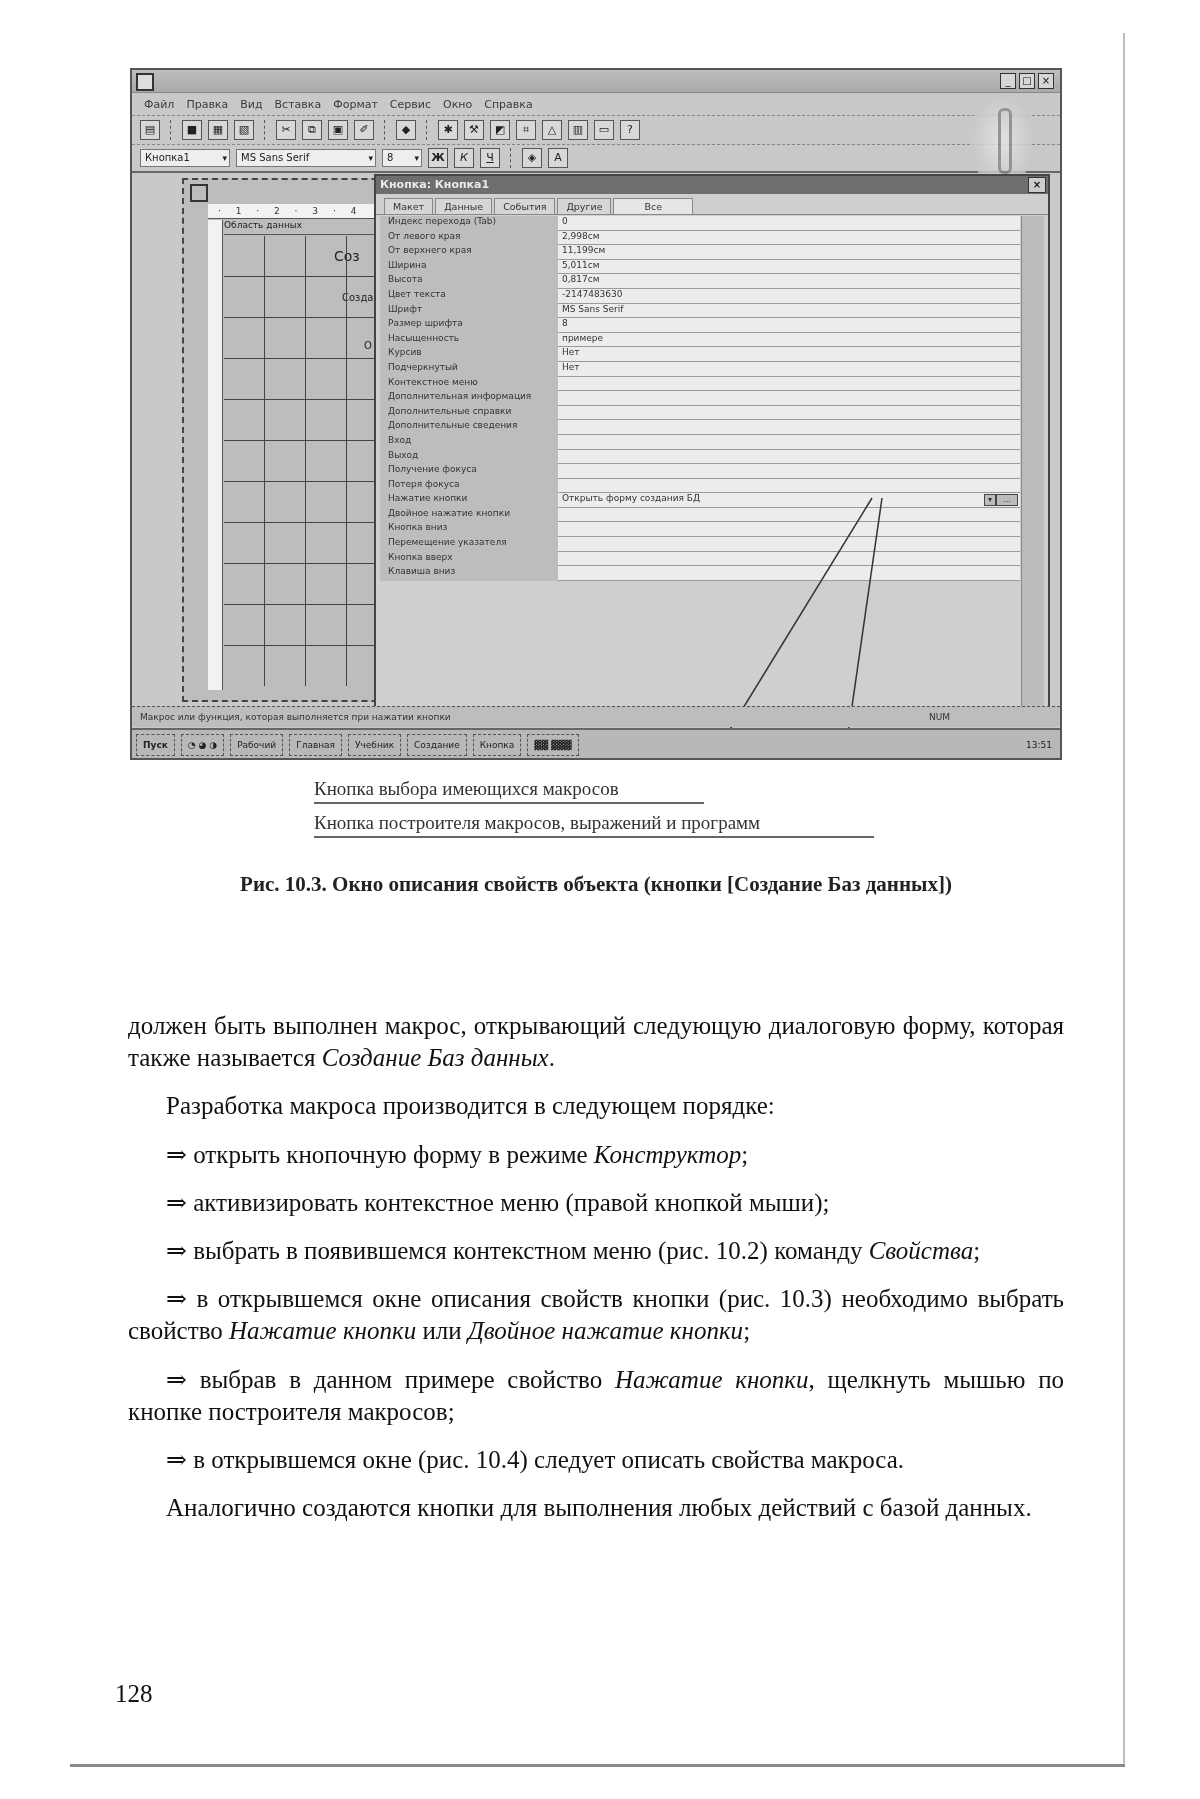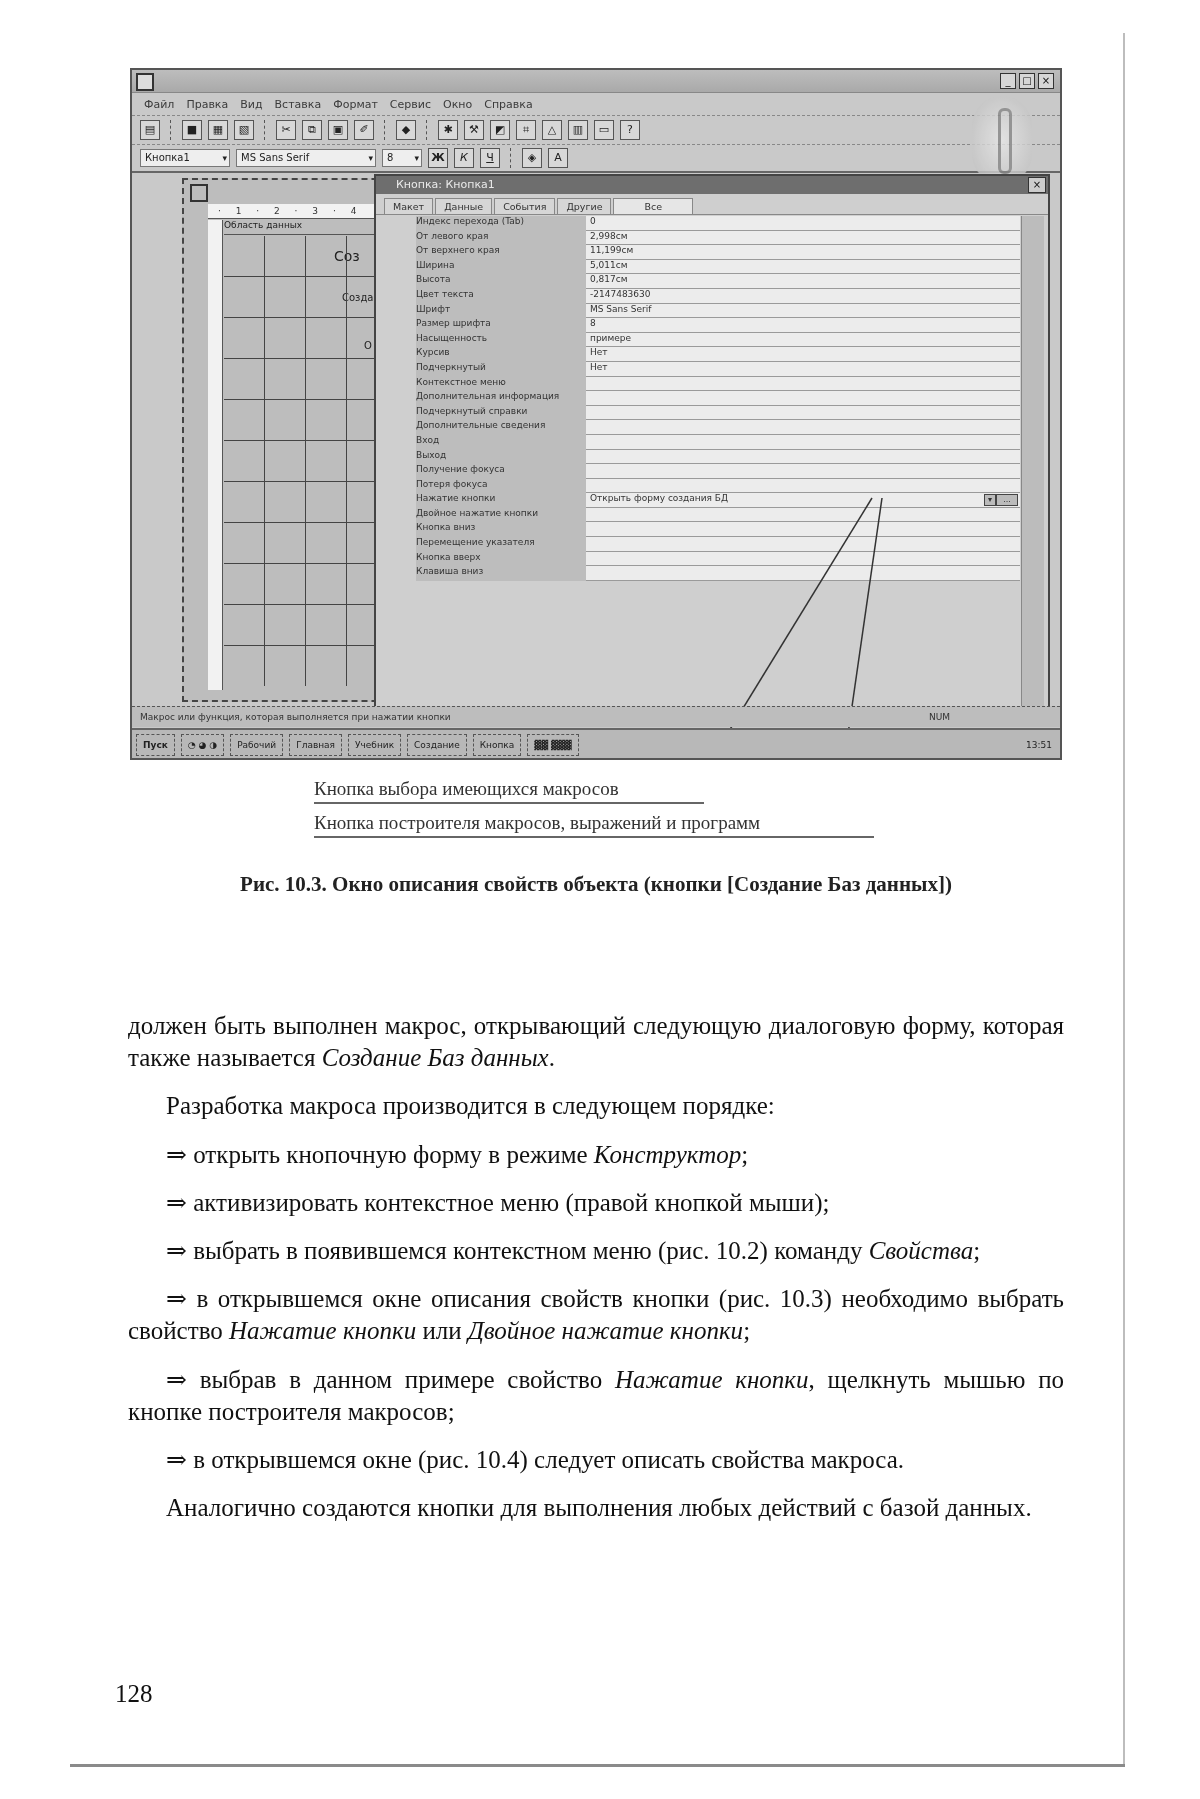--- a/index.html
+++ b/index.html
@@ -30,28 +30,28 @@
   .ruler-h{position:absolute;left:24px;top:24px;width:690px;height:14px;background:#f2f2f2;border-bottom:1px solid #555;font-size:9px;line-height:14px;color:#333;padding-left:10px;letter-spacing:6px;}
   .ruler-v{position:absolute;left:24px;top:40px;width:14px;height:470px;background:#f2f2f2;border-right:1px solid #555;}
   .section-hdr{position:absolute;left:40px;top:40px;width:150px;height:14px;font-size:9px;color:#222;border-bottom:1px solid #555;}
   .grid{position:absolute;left:40px;top:56px;width:160px;height:450px;background:
      repeating-linear-gradient(0deg,#bdbdbd 0 40px,#444 40px 41px),#c4c4c4;}
   .grid:after{content:"";position:absolute;inset:0;background:repeating-linear-gradient(90deg,transparent 0 40px,#444 40px 41px);}
   .grid-txt{position:absolute;font-size:10px;color:#222;}
 
   
   .props{position:absolute;left:242px;top:104px;width:676px;height:540px;background:#cfcfcf;border:2px solid #444;box-sizing:border-box;}
-  .props-title{height:18px;background:#6e6e6e;color:#eaeaea;font-size:11px;line-height:18px;padding-left:20px;position:relative;}
+  .props-title{height:18px;background:#6e6e6e;color:#eaeaea;font-size:11px;line-height:18px;padding-left:4px;position:relative;font-weight:bold;}
   .props-close{position:absolute;right:2px;top:1px;width:16px;height:14px;background:#ccc;border:1px solid #333;color:#111;font-size:10px;line-height:14px;text-align:center;}
   .tabs{height:20px;display:flex;align-items:flex-end;gap:2px;padding-left:8px;font-size:9.5px;color:#333;border-bottom:1px solid #888;}
   .tab{padding:2px 8px;border:1px solid #888;border-bottom:none;background:#d6d6d6;}
   .tab.active{background:#e6e6e6;}
   .plist{position:absolute;left:4px;top:40px;width:640px;bottom:4px;}
   .prow{height:14.6px;display:flex;font-size:9px;color:#333;}
-  .pname{width:170px;padding-left:0;white-space:nowrap;overflow:hidden;background:#bdbdbd;margin-left:36px;}
+  .pname{width:170px;padding-left:8px;white-space:nowrap;overflow:hidden;background:#bdbdbd;}
   .pval{flex:1;background:#ececec;border-bottom:1px solid #9a9a9a;padding-left:4px;white-space:nowrap;overflow:hidden;position:relative;}
   .pval .builder{position:absolute;right:2px;top:1px;width:20px;height:10px;background:#bbb;border:1px solid #444;font-size:8px;line-height:10px;text-align:center;}
   .pval .dd{position:absolute;right:24px;top:1px;width:10px;height:10px;background:#bbb;border:1px solid #444;font-size:8px;line-height:10px;text-align:center;}
   .pscroll{position:absolute;right:4px;top:40px;width:22px;bottom:4px;background:#bcbcbc;border-left:1px solid #888;}
 
   .statusbar{position:absolute;left:0;right:0;top:636px;height:20px;background:#bdbdbd;border-top:1px dashed #555;font-size:9px;line-height:20px;padding-left:8px;color:#333;}
   .statusbar .num{position:absolute;right:110px;top:0;}
   .taskbar{position:absolute;left:0;right:0;top:658px;height:30px;background:#b8b8b8;border-top:2px solid #666;display:flex;align-items:center;gap:6px;padding-left:4px;font-size:9px;color:#222;}
   .task{height:20px;padding:0 6px;border:1px dashed #555;line-height:20px;white-space:nowrap;}
   .task.start{font-weight:bold;}
@@ -202,21 +202,21 @@
         </div>
         <div class="prow">
           <span class="pname">Контекстное меню</span>
           <span class="pval"><span></span></span>
         </div>
         <div class="prow">
           <span class="pname">Дополнительная информация</span>
           <span class="pval"><span></span></span>
         </div>
         <div class="prow">
-          <span class="pname">Подчеркнутый справки</span>
+          <span class="pname">Дополнительные справки</span>
           <span class="pval"><span></span></span>
         </div>
         <div class="prow">
           <span class="pname">Дополнительные сведения</span>
           <span class="pval"><span></span></span>
         </div>
         <div class="prow">
           <span class="pname">Вход</span>
           <span class="pval"><span></span></span>
         </div>

